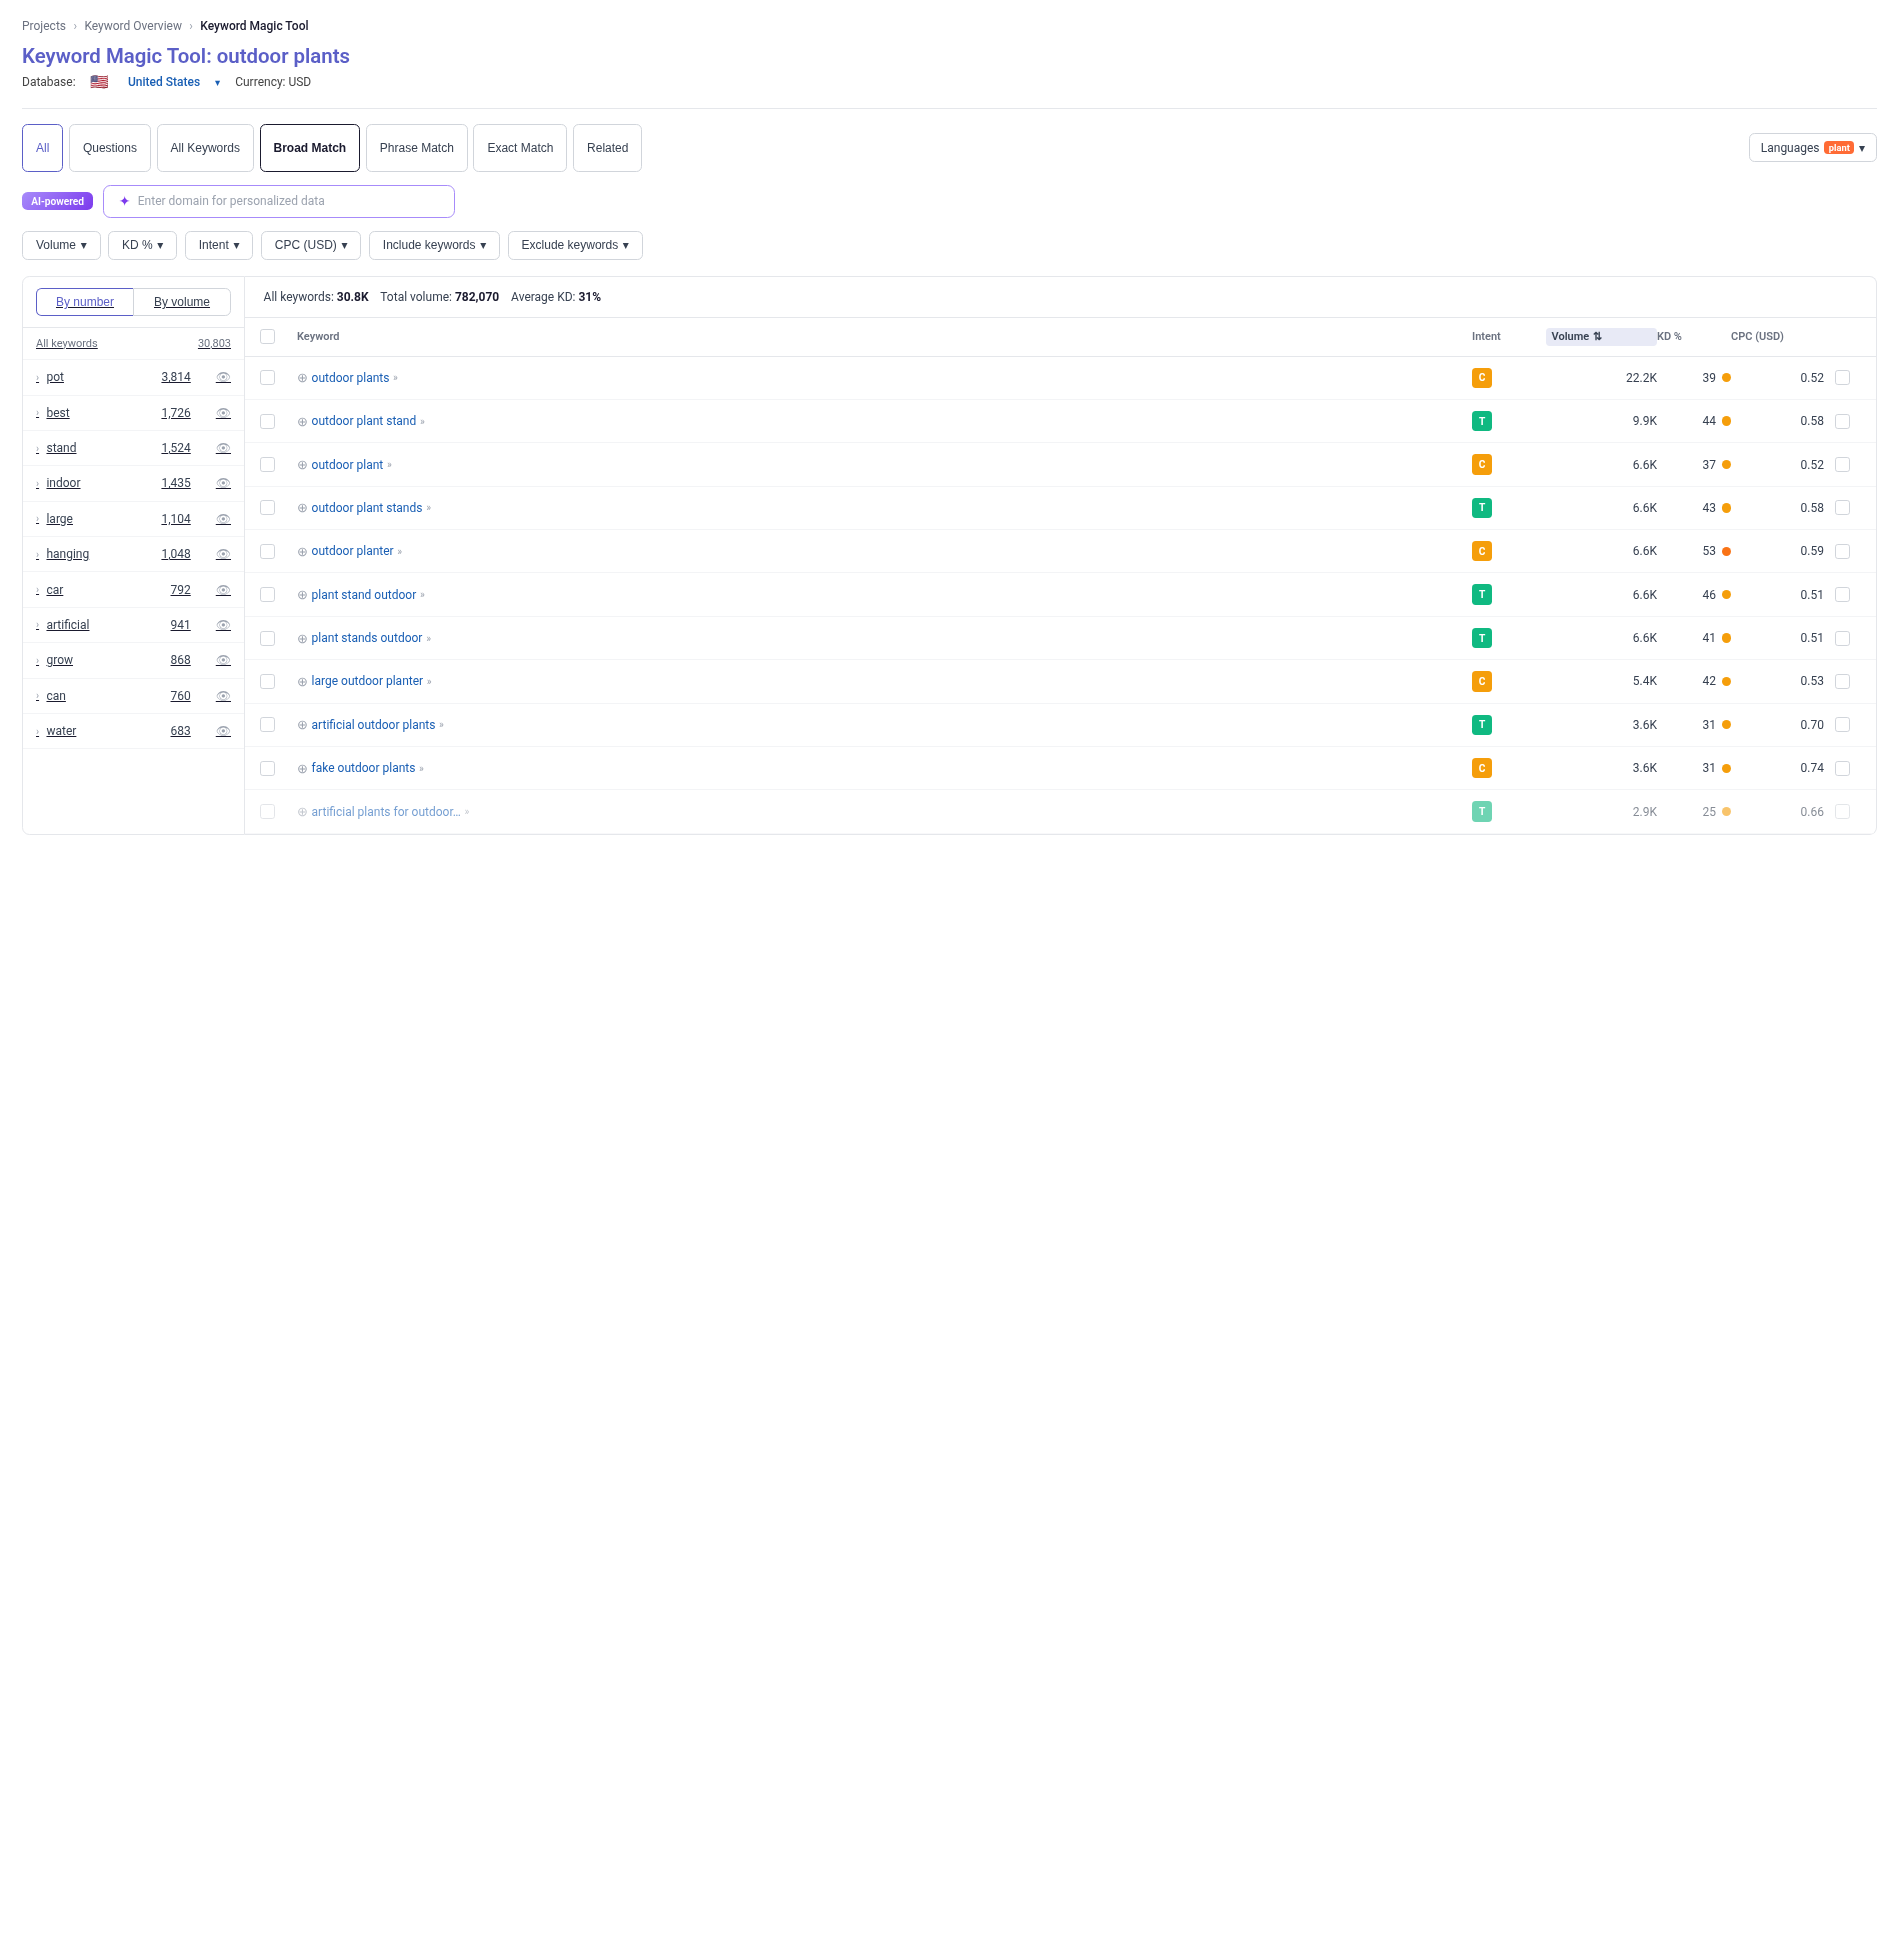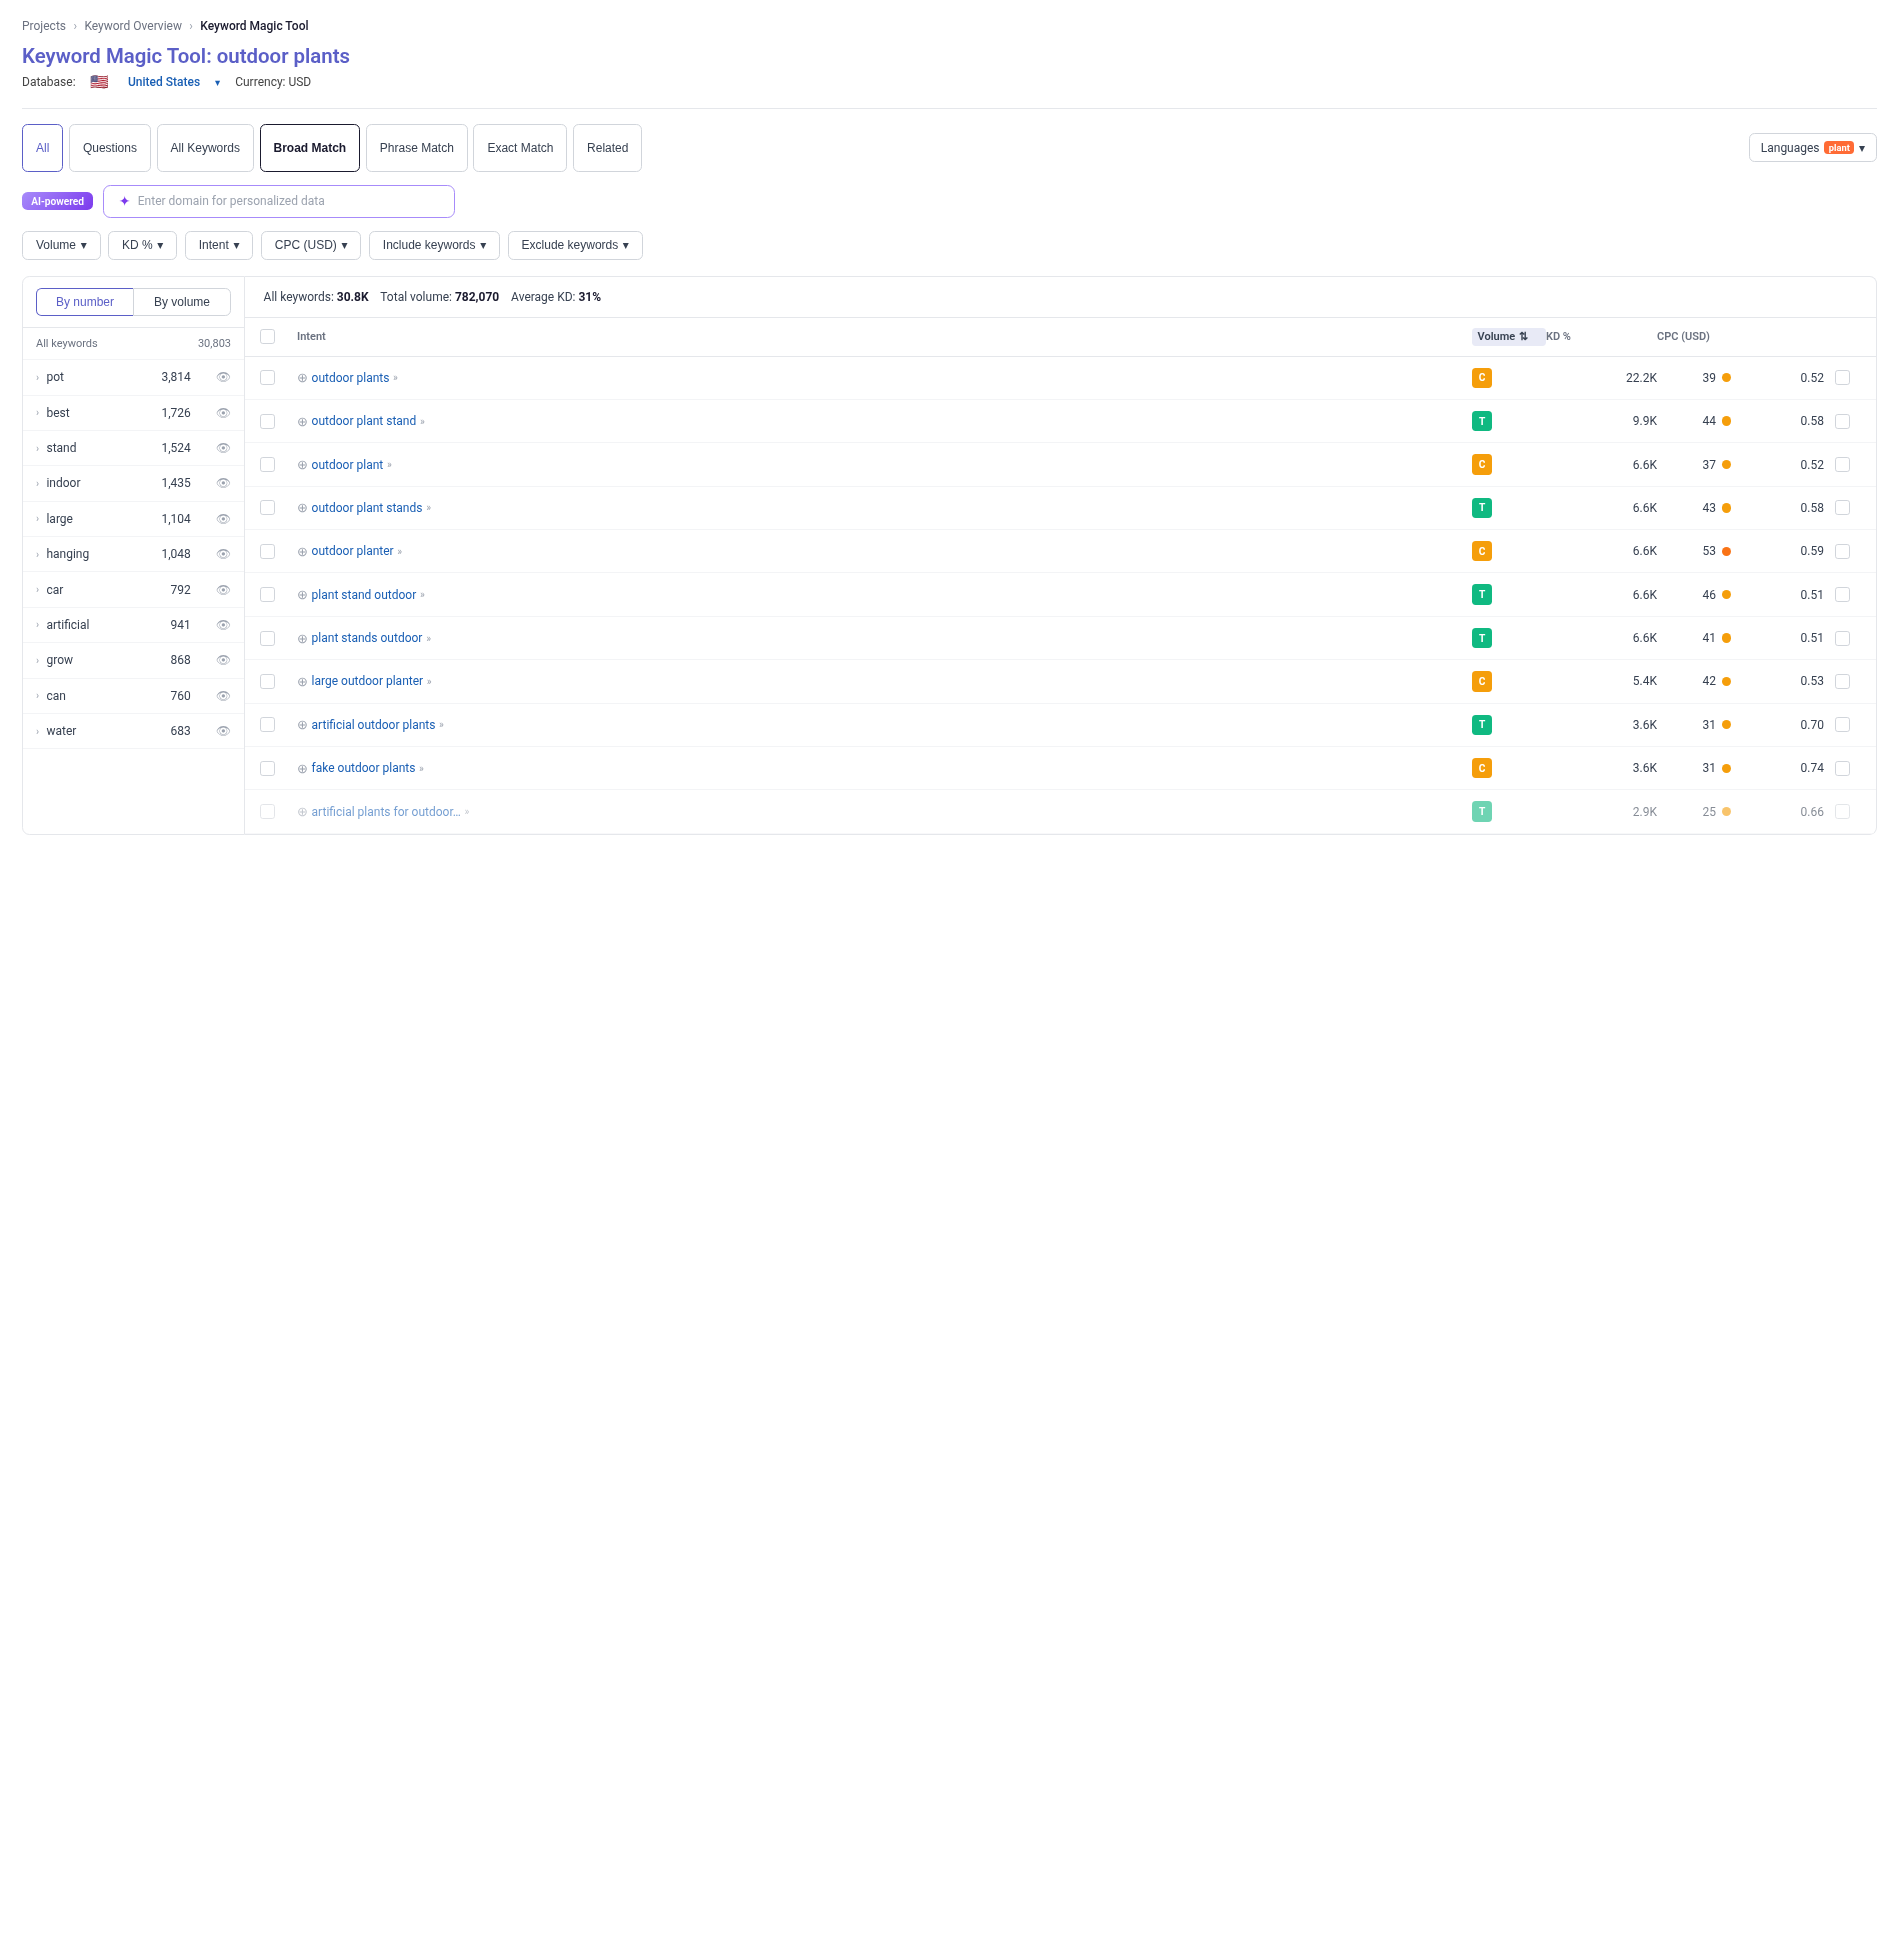--- a/index.html
+++ b/index.html
@@ -153,20 +153,21 @@
       gap: 0;
     }
     
     .left-sidebar {
       width: 223px;
       min-width: 204px;
       border: 0.9px solid #e5e7eb;
       border-radius: 7.4px 0 0 7.4px;
       background: #fff;
       overflow: hidden;
+      text-decoration: underline;
     }
     .toggle-row {
       display: flex;
       align-items: center;
       padding: 11px 13px;
       border-bottom: 0.9px solid #e5e7eb;
       gap: 0;
     }
     .toggle-btn {
       flex: 1;
@@ -538,20 +539,21 @@
         <strong>782,070</strong>
         &nbsp;&nbsp;
         <span>Average KD:</span>
         <strong>31%</strong>
       </div>
 
       <div class="table-header">
         <div class="th">
           <div class="checkbox"></div>
         </div>
+        <div class="th">Keyword</div>
         <div class="th">Intent</div>
         <div class="th volume-th">
           <span>Volume</span>
           <span>⇅</span>
         </div>
         <div class="th">KD %</div>
         <div class="th">CPC (USD)</div>
         <div class="th"></div>
       </div>
 

